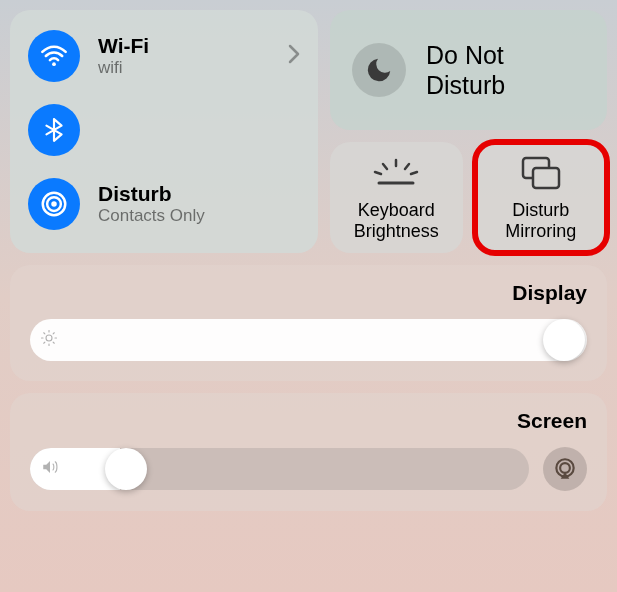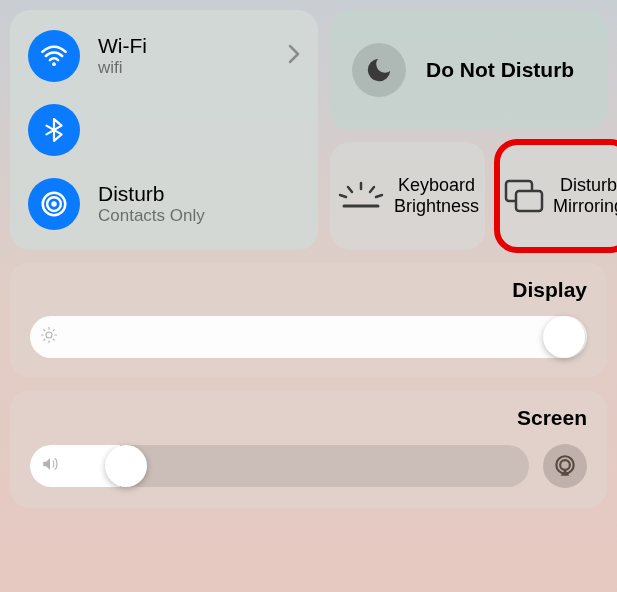--- a/index.html
+++ b/index.html
@@ -43,21 +43,21 @@
       display: flex;
       align-items: center;
       justify-content: center;
       flex-shrink: 0;
     }
     .conn-text {
       flex: 1;
     }
     .conn-title {
       font-size: 21px;
-      font-weight: 400;
+      font-weight: 700;
       color: #000;
     }
     .conn-subtitle {
       font-size: 17px;
       color: rgba(0,0,0,0.5);
     }
     .chevron {
       color: rgba(0,0,0,0.35);
       font-size: 24px;
     }
@@ -82,35 +82,35 @@
       height: 54px;
       border-radius: 50%;
       background: rgba(0,0,0,0.12);
       display: flex;
       align-items: center;
       justify-content: center;
       flex-shrink: 0;
       font-size: 28px;
     }
     .dnd-text {
-      font-size: 21px;
-      font-weight: 700;
+      font-size: 25px;
+      font-weight: 400;
       line-height: 1.2;
     }
     .small-tiles {
       display: flex;
       gap: 12px;
       flex: 1;
     }
     .tile {
       flex: 1;
       background: rgba(215, 214, 211, 0.85);
       border-radius: 20px;
       display: flex;
-      flex-direction: row;
+      flex-direction: column;
       align-items: center;
       justify-content: center;
       gap: 8px;
       cursor: pointer;
       padding: 12px 6px;
       position: relative;
     }
     .tile-icon {
       height: 38px;
       display: flex;

